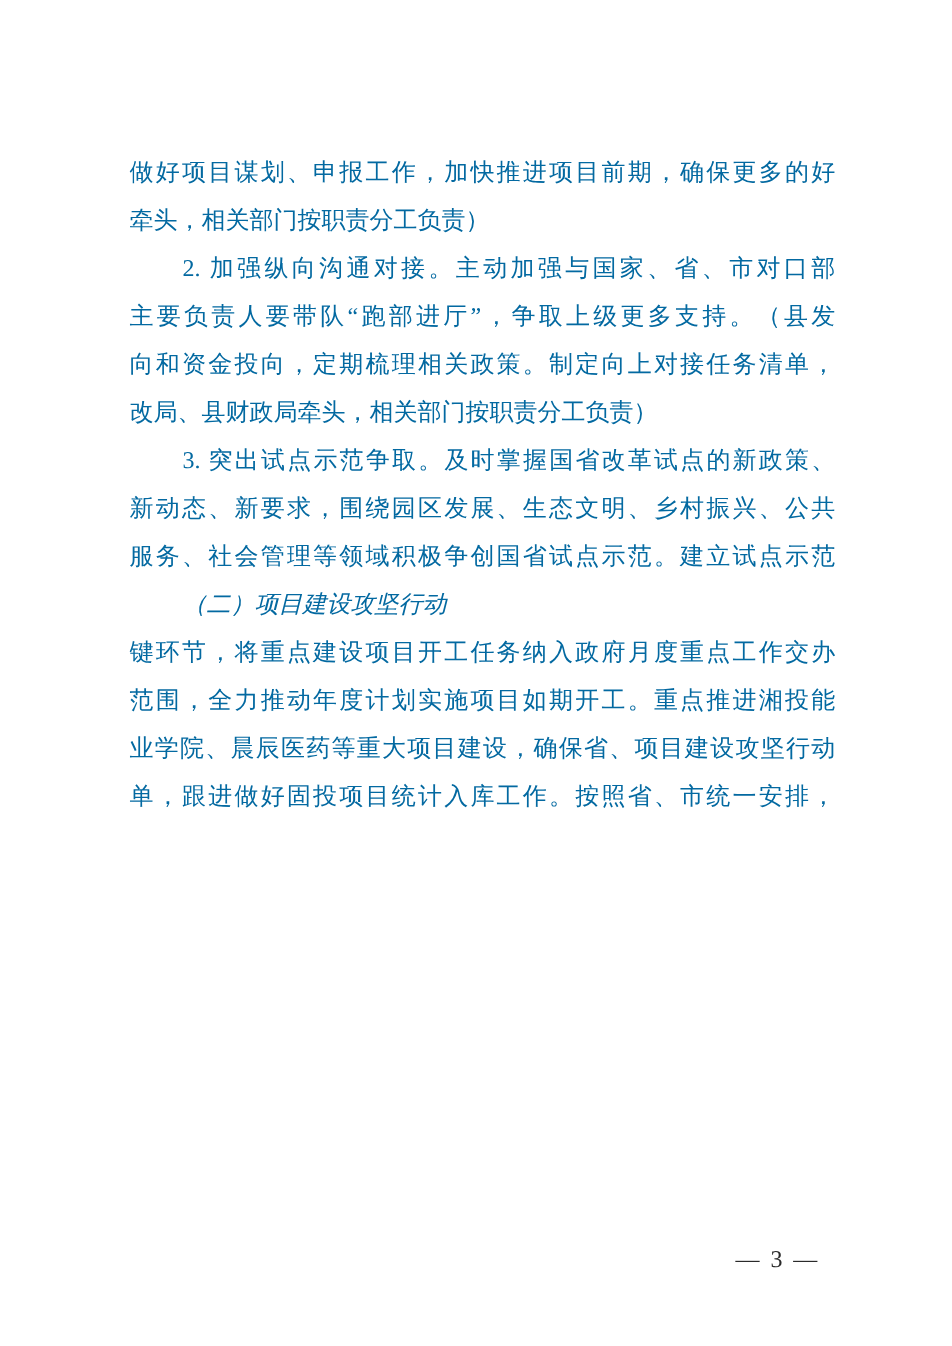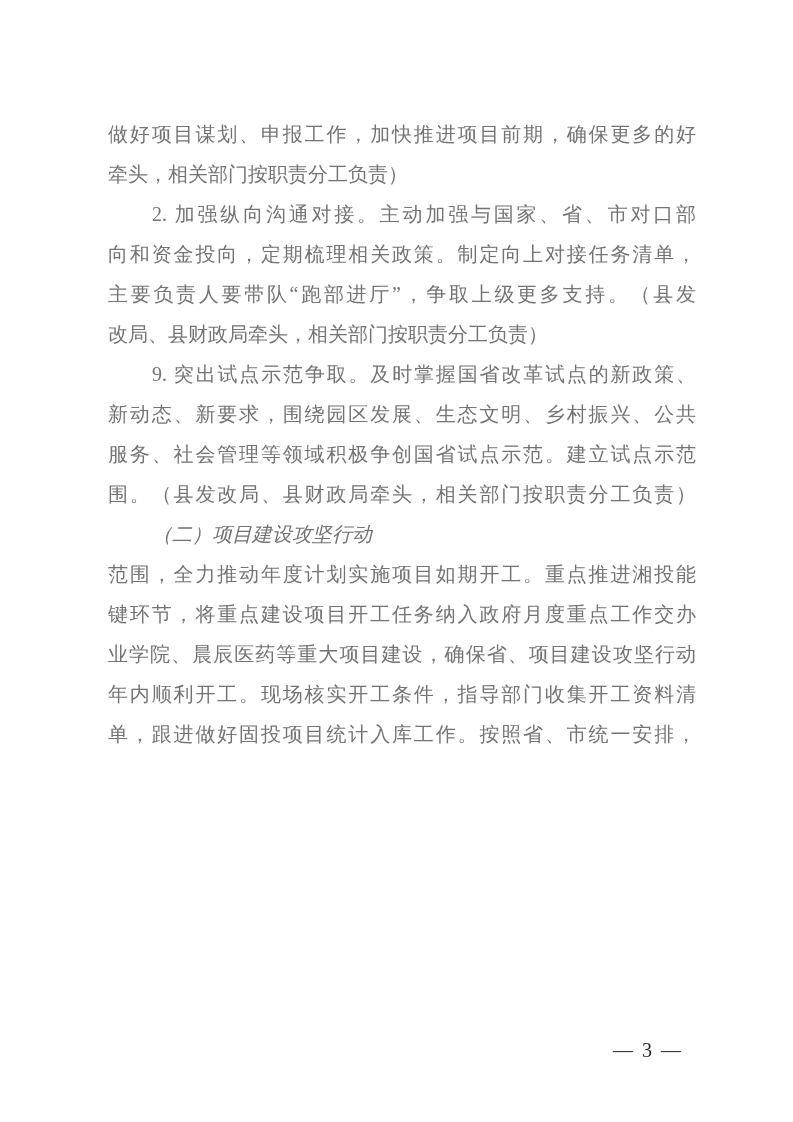--- a/index.html
+++ b/index.html
@@ -11,24 +11,24 @@
   }
   .page {
     position: relative;
     width: 793px;
     height: 1122px;
     background: #ffffff;
     overflow: hidden;
   }
   .doc-body {
     position: absolute;
-    top: 114px;
+    top: 124px;
     left: 108px;
     width: 588px;
-    color: #737373;
+    color: #0369a1;
   }
   .paragraph { margin: 0; }
   .line {
     height: 40px;
     line-height: 40px;
     font-size: 20px;
     text-align: justify;
     overflow: hidden;
     white-space: normal;
     word-break: keep-all;
@@ -60,35 +60,33 @@
 <body>
 
 <div class="page">
   <div class="doc-body">
       <div class="paragraph">
         <div class="line fill">做好项目谋划、申报工作，加快推进项目前期，确保更多的好</div>
         <div class="line">牵头，相关部门按职责分工负责）</div>
       </div>
       <div class="paragraph">
         <div class="line indent fill">2. 加强纵向沟通对接。主动加强与国家、省、市对口部</div>
+        <div class="line fill">主要负责人要带队“跑部进厅”，争取上级更多支持。（县发</div>
         <div class="line fill">向和资金投向，定期梳理相关政策。制定向上对接任务清单，</div>
-        <div class="line fill">主要负责人要带队“跑部进厅”，争取上级更多支持。（县发</div>
         <div class="line">改局、县财政局牵头，相关部门按职责分工负责）</div>
       </div>
       <div class="paragraph">
-        <div class="line indent fill">9. 突出试点示范争取。及时掌握国省改革试点的新政策、</div>
+        <div class="line indent fill">3. 突出试点示范争取。及时掌握国省改革试点的新政策、</div>
         <div class="line fill">新动态、新要求，围绕园区发展、生态文明、乡村振兴、公共</div>
         <div class="line fill">服务、社会管理等领域积极争创国省试点示范。建立试点示范</div>
-        <div class="line fill">围。（县发改局、县财政局牵头，相关部门按职责分工负责）</div>
       </div>
       <div class="paragraph heading">
         <div class="line indent">（二）项目建设攻坚行动</div>
       </div>
       <div class="paragraph">
+        <div class="line fill">键环节，将重点建设项目开工任务纳入政府月度重点工作交办</div>
         <div class="line fill">范围，全力推动年度计划实施项目如期开工。重点推进湘投能</div>
-        <div class="line fill">键环节，将重点建设项目开工任务纳入政府月度重点工作交办</div>
         <div class="line fill">业学院、晨辰医药等重大项目建设，确保省、项目建设攻坚行动</div>
-        <div class="line fill">年内顺利开工。现场核实开工条件，指导部门收集开工资料清</div>
         <div class="line fill">单，跟进做好固投项目统计入库工作。按照省、市统一安排，</div>
       </div>
     </div>
   <div class="page-footer">— 3 —</div>
 </div>
 
 </body></html>

